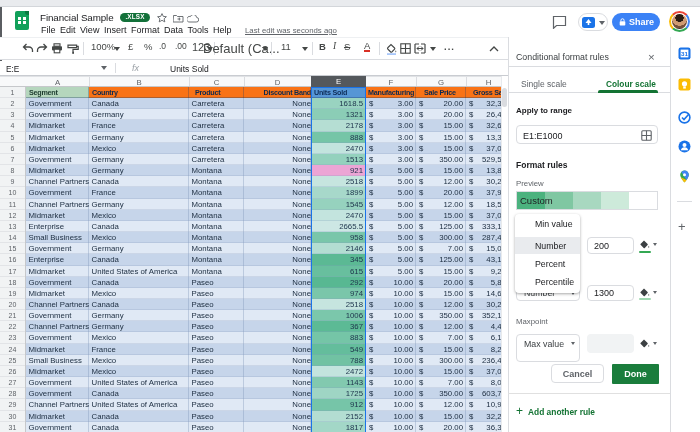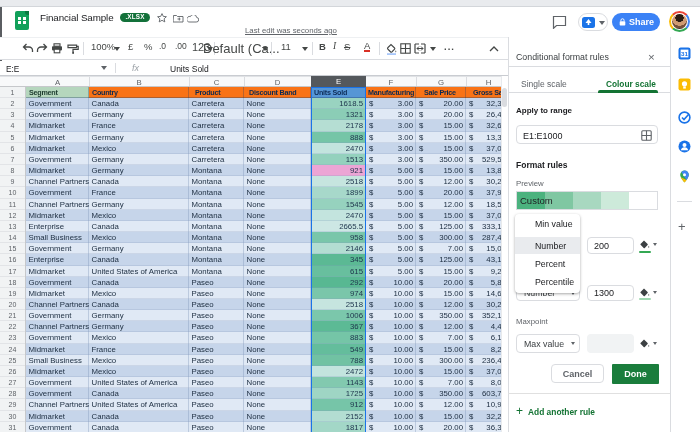--- a/index.html
+++ b/index.html
@@ -39,21 +39,21 @@
 #ehead{position:absolute;left:311px;top:76px;width:55px;height:11px;background:#54585c;color:#fff;font-size:7.8px;text-align:center;line-height:11px;}
 #rowhead{left:0;top:87px;width:26px;height:345px;background:#f1f3f4;border-right:1px solid #c6c8cb;}
 .rn{height:11.17px;font-size:7px;color:#5f6368;text-align:center;line-height:11.17px;border-bottom:1px solid #e2e4e7;box-sizing:border-box;}
 
 #grid{left:26px;top:87px;width:475px;height:345px;overflow:hidden;background:#fff;}
 .row{display:flex;height:11.17px;}
 .c{flex:none;height:100%;font-size:7.8px;color:#203144;line-height:11.3px;padding-left:2.5px;overflow:hidden;white-space:nowrap;border-right:1px solid rgba(255,255,255,0.7);}
 .ca{width:63px;}
 .cb{width:100px;}
 .cc{width:55px;}
-.cd{width:67px;}
+.cd{width:67px;text-align:right;}
 .ce{width:55px;text-align:right;padding-right:3px;padding-left:0;color:#1d3042;}
 .cf{width:50px;display:flex;justify-content:space-between;padding:0 3px;}
 .cg{width:50px;display:flex;justify-content:space-between;padding:0 3px;}
 .ch{width:58px;display:flex;justify-content:space-between;padding:0 3px;}
 .c s{text-decoration:none;} .c b{font-weight:normal;}
 .b1 .c{background:#c6d5ea;}
 .b2 .c{background:#e0e9f5;}
 .row .c{box-shadow:inset 0 -1px 0 rgba(140,160,190,0.25), inset -1px 0 0 rgba(120,145,180,0.35);border:none;}
 #hrow .c{background:#f97316;color:#0e2a50;font-weight:bold;font-size:7.2px;letter-spacing:-0.25px;box-shadow:inset 0 -1px 0 rgba(30,60,100,0.35), inset -1px 0 0 rgba(30,60,100,0.3);}
 #hrow .ca{background:#b5d6bd;color:#1c3a2e;}
@@ -116,20 +116,21 @@
 <svg class="abs" style="left:157px;top:13px" width="10" height="10" viewBox="0 0 10 10">
       <path d="M5 0.6 6.3 3.4 9.4 3.7 7.1 5.8 7.8 8.9 5 7.3 2.2 8.9 2.9 5.8 0.6 3.7 3.7 3.4Z" fill="none" stroke="#5f6368" stroke-width="0.9"></path>
     </svg>
 <svg class="abs" style="left:173px;top:14px" width="11" height="9" viewBox="0 0 11 9">
       <path d="M0.5 1.5 h3 l1 1 h5.5 v5.5 h-10 z" fill="none" stroke="#5f6368" stroke-width="0.9"></path>
       <path d="M4.5 5 h3 M6.3 3.5 v3" stroke="#5f6368" stroke-width="0.9"></path>
     </svg>
 <svg class="abs" style="left:187px;top:14.5px" width="12" height="8" viewBox="0 0 12 8">
       <path d="M3 7 a2.8 2.8 0 1 1 0.4-5.4 a3.2 3.2 0 0 1 6.2 0.8 a2.3 2.3 0 0 1-0.4 4.6 z" fill="none" stroke="#5f6368" stroke-width="0.9"></path>
     </svg>
+<div class="abs" id="menus"><span>File</span><span>Edit</span><span>View</span><span>Insert</span><span>Format</span><span>Data</span><span>Tools</span><span>Help</span></div>
 <div class="abs" id="lastedit">Last edit was seconds ago</div>
 <svg class="abs" style="left:552px;top:15px" width="15" height="14" viewBox="0 0 15 14">
       <path d="M1.5 1.5 h12 v9 h-9 l-3 2.8 z" fill="none" stroke="#5f6368" stroke-width="1.2"></path>
     </svg>
 <div class="abs" id="presentpill"></div>
 <div class="abs" id="presenticon"></div>
 <svg class="abs" style="left:585px;top:19px" width="7" height="6" viewBox="0 0 7 6">
       <path d="M3.5 0 L6.5 4 H4.3 V6 H2.7 V4 H0.5 Z" fill="#fff"></path>
     </svg>
 <div class="abs" id="presentcaret"></div>
@@ -888,21 +889,21 @@
 
 <div class="abs" id="popup">
       <div id="pophl"></div>
       <div class="it" style="top:4.5px">Min value</div>
       <div class="it" style="top:27px">Number</div>
       <div class="it" style="top:45px">Percent</div>
       <div class="it" style="top:62.5px">Percentile</div>
     </div>
 
 <div class="abs" id="maxlbl">Maxpoint</div>
-<div class="ddown" style="left:516px;top:334px;width:64px;height:19px;line-height:18px">Max value</div>
+<div class="ddown" style="left:516px;top:334px;width:64px;height:28px;line-height:18px">Max value</div>
 <div class="ccaret" style="left:571px;top:342px"></div>
 <div class="abs" id="maxinp"></div>
 <svg class="buck" style="left:639px;top:338px" width="11" height="11" viewBox="0 0 11 11">
       <path d="M2 4.5 L5 1.5 L8.6 5 a0.8 0.8 0 0 1 0 1.1 L5.8 9 a0.8 0.8 0 0 1-1.1 0 L1.8 6 a0.9 0.9 0 0 1 0.2-1.5 Z" fill="#3c4043"></path>
       <path d="M9.8 6.8 q1 1.3 0 2.1 q-1-0.8 0-2.1" fill="#3c4043"></path>
     </svg>
 <div class="ccaret" style="left:652.5px;top:342px"></div>
 <div class="abs" id="cancelbtn">Cancel</div>
 <div class="abs" id="donebtn">Done</div>
 <div class="abs" id="pdiv2"></div>

